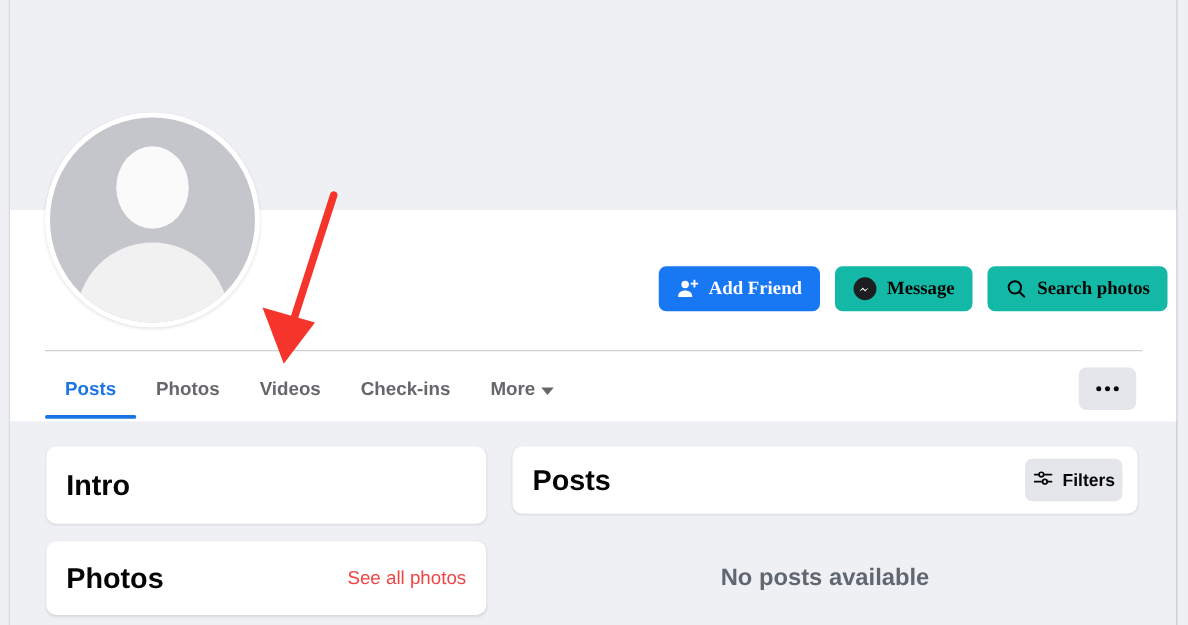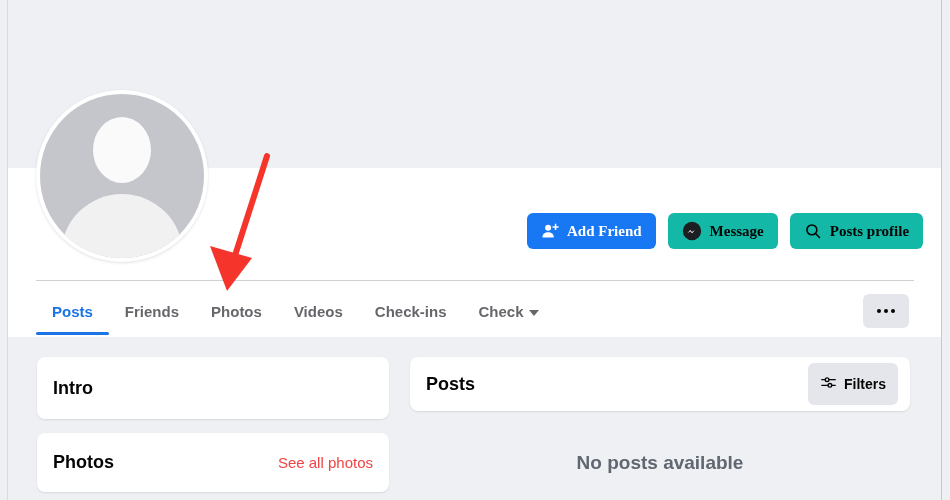--- a/index.html
+++ b/index.html
@@ -129,21 +129,21 @@
     width: 4px; height: 4px; border-radius: 50%;
     background: #050505; display: block;
   }
 
   
   .card {
     background: #ffffff;
     border-radius: 8px;
     box-shadow: 0 1px 2px rgba(0,0,0,.10);
   }
-  .card-title { font-size: 18px; font-weight: bold; color: #050505; }
+  .card-title { font-size: 23px; font-weight: bold; color: #050505; }
 
   .card-intro {
     position: absolute; left: 37px; top: 357px;
     width: 352px; height: 62px;
     display: flex; align-items: center;
     padding: 0 16px;
   }
   .card-photos {
     position: absolute; left: 37px; top: 433px;
     width: 352px; height: 59px;
@@ -155,21 +155,21 @@
   }
 
   .card-posts {
     position: absolute; left: 410px; top: 357px;
     width: 500px; height: 54px;
     display: flex; align-items: center; justify-content: space-between;
     padding: 0 12px 0 16px;
   }
   .filters-btn {
     display: flex; align-items: center; gap: 7px;
-    height: 42px; padding: 0 12px;
+    height: 34px; padding: 0 6px;
     border: none; border-radius: 6px;
     background: #e4e6eb; color: #050505;
     font-size: 14px; font-weight: bold; cursor: pointer;
     font-family: "Liberation Sans", sans-serif;
   }
   .empty-posts {
     position: absolute; left: 410px; top: 452px; width: 500px;
     text-align: center;
     font-size: 19px; font-weight: bold; color: #606770;
   }
@@ -222,53 +222,50 @@
       <span>Message</span>
     </button>
 
     <button class="btn btn-secondary">
       <span>
         <svg width="18" height="18" viewBox="0 0 24 24" fill="none" stroke="#050505" stroke-width="2.1" stroke-linecap="round">
           <circle cx="10.5" cy="10.5" r="6.6"></circle>
           <line x1="15.4" y1="15.4" x2="20.6" y2="20.6"></line>
         </svg>
       </span>
-      <span>Posts profile</span>
+      <span>Search photos</span>
     </button>
 
   </div>
 
   <div class="tabs-divider"></div>
 
   <nav class="tabs">
 
     <div class="tab active">
       <span>Posts</span>
       <span class="tab-underline"></span>
     </div>
 
 
-    <div class="tab">
-      <span>Friends</span>
-    </div>
 
     <div class="tab">
       <span>Photos</span>
     </div>
 
     <div class="tab">
       <span>Videos</span>
     </div>
 
     <div class="tab">
       <span>Check-ins</span>
     </div>
 
     <div class="tab">
-      <span>Check</span>
+      <span>More</span>
       <span class="caret"></span>
     </div>
 
   </nav>
 
   <button class="more-btn">
     <i></i>
     <i></i>
     <i></i>
   </button>

